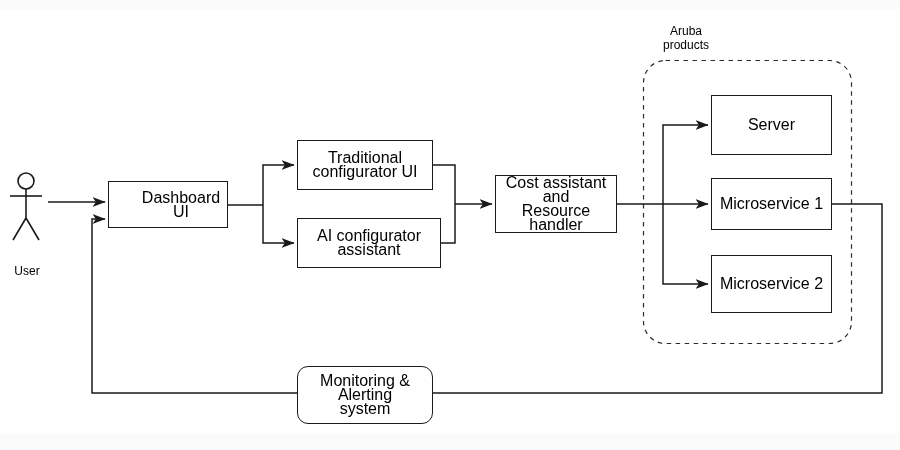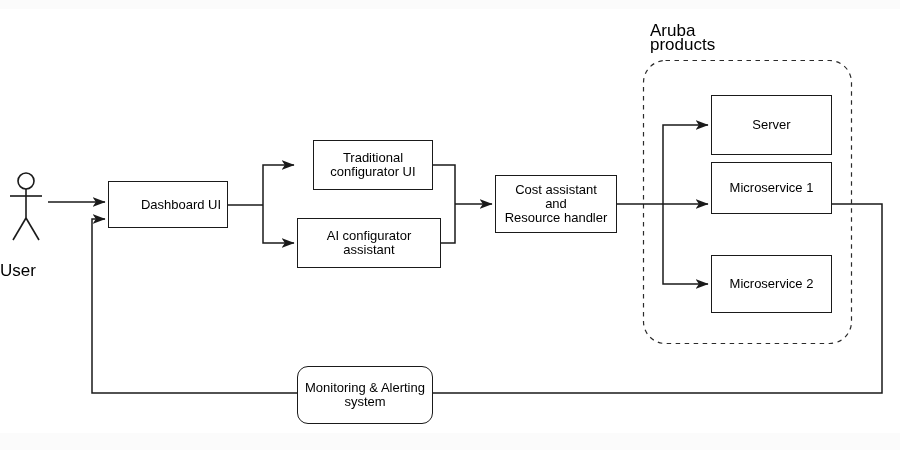--- a/index.html
+++ b/index.html
@@ -35,30 +35,31 @@
   .node-box {
     position: absolute;
     box-sizing: border-box;
     border: 1.2px solid #1a1a1a;
     background: #ffffff;
     display: flex;
     align-items: center;
     justify-content: center;
     text-align: center;
     color: #000000;
-    font-size: 13px;
+    font-size: 16px;
     line-height: 14px;
     white-space: pre-line;
   }
 
   .free-label {
     position: absolute;
     color: #000000;
-    font-size: 17px;
+    font-size: 12px;
     line-height: 14px;
+    text-align: center;
     white-space: pre-line;
   }
 </style>
 </head>
 <body>
 
 <div id="canvas">
 
   <div class="band" id="band-top"></div>
   <div class="band" id="band-bottom"></div>
@@ -103,32 +104,32 @@
     </g>
   </svg>
 
   <div class="free-label" style="left:650px; top:24px; width:72px;">Aruba
 products</div>
 
   <div class="free-label" style="left:0px; top:244px; width:54px;margin-top:20px;">User</div>
 
   <div class="node-box" style="left:108px; top:181px; width:120px; height:47px;padding-left:26px;">Dashboard UI</div>
 
-  <div class="node-box" style="left:297px; top:140px; width:120px; height:50px;margin-left:16px;">Traditional
+  <div class="node-box" style="left:297px; top:140px; width:136px; height:50px;">Traditional
 configurator UI</div>
 
   <div class="node-box" style="left:297px; top:218px; width:144px; height:50px;">AI configurator
 assistant</div>
 
   <div class="node-box" style="left:495px; top:175px; width:122px; height:58px;">Cost assistant
 and
 Resource handler</div>
 
   <div class="node-box" style="left:711px; top:95px; width:121px; height:60px;">Server</div>
 
-  <div class="node-box" style="left:711px; top:162px; width:121px; height:52px;">Microservice 1</div>
+  <div class="node-box" style="left:711px; top:178px; width:121px; height:52px;">Microservice 1</div>
 
   <div class="node-box" style="left:711px; top:255px; width:121px; height:58px;">Microservice 2</div>
 
   <div class="node-box" style="left:297px; top:366px; width:136px; height:58px;border-radius:11px;">Monitoring &amp; Alerting
 system</div>
 
 </div>
 
 </body></html>

